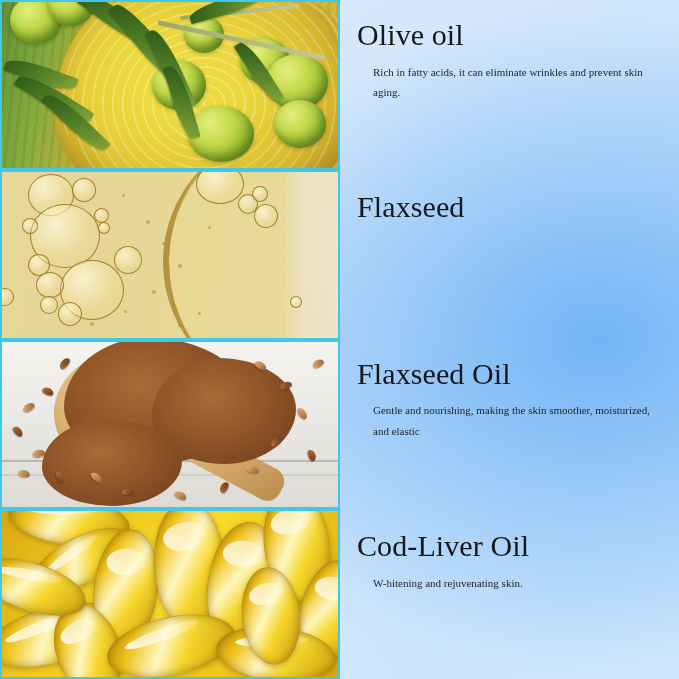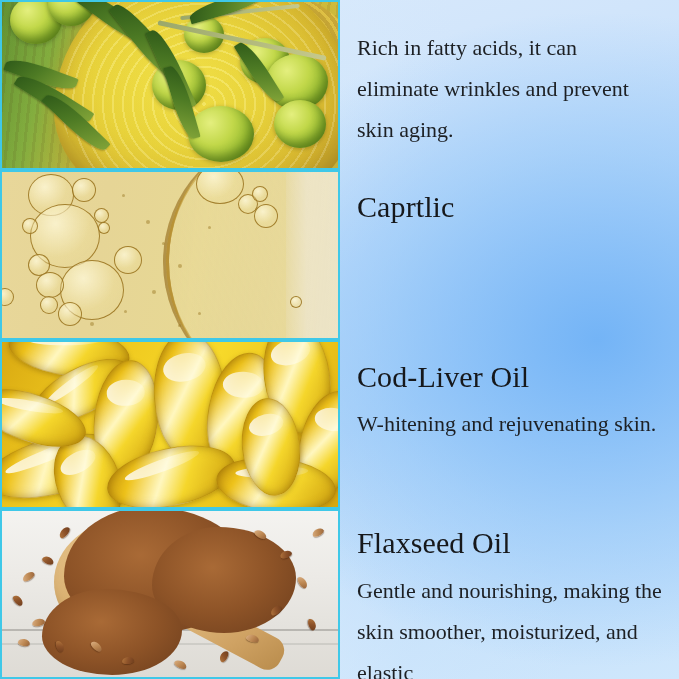--- a/index.html
+++ b/index.html
@@ -198,22 +198,22 @@
   }
   .title {
     margin: 0;
     font-weight: 400;
     font-size: 30px;
     line-height: 1.15;
     color: #16181b;
     letter-spacing: .1px;
   }
   .desc {
-    margin: 9px 0 0 0;
-    font-size: 22px;
+    margin: 9px 0 0 16px;
+    font-size: 11px;
     line-height: 1.87;
     color: #1d2024;
     max-width: 312px;
   }
   .row-2 .txt { padding-top: 20px; }
   .row-3 .txt { padding-top: 20px; }
   .row-4 .txt { padding-top: 17px; }
 </style>
 </head>
 <body>
@@ -246,20 +246,21 @@
           <div class="leaf" style="left:34px; top:112px;width:80px; height:17px; transform:rotate(44deg);"></div>
           <div class="leaf" style="left:70px; top:8px;  width:90px; height:19px; transform:rotate(36deg);"></div>
           <div class="leaf" style="left:96px; top:30px; width:96px; height:20px; transform:rotate(52deg);"></div>
           <div class="leaf" style="left:126px;top:58px; width:86px; height:18px; transform:rotate(66deg);"></div>
           <div class="leaf" style="left:142px;top:92px; width:76px; height:17px; transform:rotate(74deg);"></div>
           <div class="leaf" style="left:186px;top:-4px; width:78px; height:16px; transform:rotate(-16deg);"></div>
           <div class="leaf" style="left:222px;top:62px; width:70px; height:16px; transform:rotate(58deg);"></div>
         </div>
       </div>
       <div class="txt">
+        <h2 class="title">Olive oil</h2>
         <p class="desc">Rich in fatty acids, it can eliminate wrinkles and prevent skin aging.</p>
       </div>
     </div>
 
     <div class="row row-2">
       <div class="pic-wrap">
         <div class="pic capr">
           <div class="graypane"></div>
           <div class="glassedge"></div>
 
@@ -288,45 +289,21 @@
           <div class="speck" style="left:176px;top:92px;width:4px;height:4px;"></div>
           <div class="speck" style="left:150px;top:118px;width:4px;height:4px;"></div>
           <div class="speck" style="left:196px;top:140px;width:3px;height:3px;"></div>
           <div class="speck" style="left:206px;top:54px;width:3px;height:3px;"></div>
           <div class="speck" style="left:122px;top:138px;width:3px;height:3px;"></div>
           <div class="speck" style="left:88px;top:150px;width:4px;height:4px;"></div>
           <div class="speck" style="left:176px;top:152px;width:3px;height:3px;"></div>
         </div>
       </div>
       <div class="txt">
-        <h2 class="title">Caprtlic</h2>
-      </div>
-    </div>
-
-    <div class="row row-3">
-      <div class="pic-wrap">
-        <div class="pic cod">
-          <div class="cap" style="left:-18px; top:96px;  width:140px; height:54px; transform:rotate(-14deg);"></div>
-          <div class="cap" style="left:6px;   top:-16px; width:120px; height:48px; transform:rotate(8deg);"></div>
-          <div class="cap" style="left:26px;  top:26px;  width:104px; height:44px; transform:rotate(-28deg);"></div>
-          <div class="cap" style="left:92px;  top:18px;  width:62px;  height:116px; transform:rotate(6deg);"></div>
-          <div class="cap" style="left:152px; top:-10px; width:70px;  height:128px; transform:rotate(-4deg);"></div>
-          <div class="cap" style="left:206px; top:10px;  width:66px;  height:120px; transform:rotate(10deg);"></div>
-          <div class="cap" style="left:262px; top:-22px; width:64px;  height:112px; transform:rotate(-8deg);"></div>
-          <div class="cap" style="left:298px; top:48px;  width:58px;  height:104px; transform:rotate(14deg);"></div>
-          <div class="cap" style="left:54px;  top:92px;  width:62px;  height:92px;  transform:rotate(-20deg);"></div>
-          <div class="cap" style="left:104px; top:106px; width:128px; height:56px;  transform:rotate(-12deg);"></div>
-          <div class="cap" style="left:214px; top:116px; width:118px; height:52px;  transform:rotate(6deg);"></div>
-          <div class="cap" style="left:-26px; top:52px;  width:110px; height:46px;  transform:rotate(18deg);"></div>
-          <div class="cap" style="left:240px; top:56px;  width:56px;  height:96px;  transform:rotate(-6deg);"></div>
-        </div>
-      </div>
-      <div class="txt">
-        <h2 class="title">Cod-Liver Oil</h2>
-        <p class="desc">W-hitening and rejuvenating skin.</p>
+        <h2 class="title">Flaxseed</h2>
       </div>
     </div>
 
     <div class="row row-4">
       <div class="pic-wrap">
         <div class="pic flax">
           <div class="plank" style="top:118px;"></div>
           <div class="plank" style="top:132px;background:rgba(170,168,162,.35);"></div>
 
           <div class="spoon"></div>
@@ -355,14 +332,38 @@
           <div class="seed" style="left:304px; top:110px;width:12px;height:7px; transform:rotate(70deg);"></div>
           <div class="seed light" style="left:310px;top:18px;width:12px;height:7px;transform:rotate(-28deg);"></div>
         </div>
       </div>
       <div class="txt">
         <h2 class="title">Flaxseed Oil</h2>
         <p class="desc">Gentle and nourishing, making the skin smoother, moisturized, and elastic</p>
       </div>
     </div>
 
+    <div class="row row-3">
+      <div class="pic-wrap">
+        <div class="pic cod">
+          <div class="cap" style="left:-18px; top:96px;  width:140px; height:54px; transform:rotate(-14deg);"></div>
+          <div class="cap" style="left:6px;   top:-16px; width:120px; height:48px; transform:rotate(8deg);"></div>
+          <div class="cap" style="left:26px;  top:26px;  width:104px; height:44px; transform:rotate(-28deg);"></div>
+          <div class="cap" style="left:92px;  top:18px;  width:62px;  height:116px; transform:rotate(6deg);"></div>
+          <div class="cap" style="left:152px; top:-10px; width:70px;  height:128px; transform:rotate(-4deg);"></div>
+          <div class="cap" style="left:206px; top:10px;  width:66px;  height:120px; transform:rotate(10deg);"></div>
+          <div class="cap" style="left:262px; top:-22px; width:64px;  height:112px; transform:rotate(-8deg);"></div>
+          <div class="cap" style="left:298px; top:48px;  width:58px;  height:104px; transform:rotate(14deg);"></div>
+          <div class="cap" style="left:54px;  top:92px;  width:62px;  height:92px;  transform:rotate(-20deg);"></div>
+          <div class="cap" style="left:104px; top:106px; width:128px; height:56px;  transform:rotate(-12deg);"></div>
+          <div class="cap" style="left:214px; top:116px; width:118px; height:52px;  transform:rotate(6deg);"></div>
+          <div class="cap" style="left:-26px; top:52px;  width:110px; height:46px;  transform:rotate(18deg);"></div>
+          <div class="cap" style="left:240px; top:56px;  width:56px;  height:96px;  transform:rotate(-6deg);"></div>
+        </div>
+      </div>
+      <div class="txt">
+        <h2 class="title">Cod-Liver Oil</h2>
+        <p class="desc">W-hitening and rejuvenating skin.</p>
+      </div>
+    </div>
+
   </div>
 </div>
 
 </body></html>

